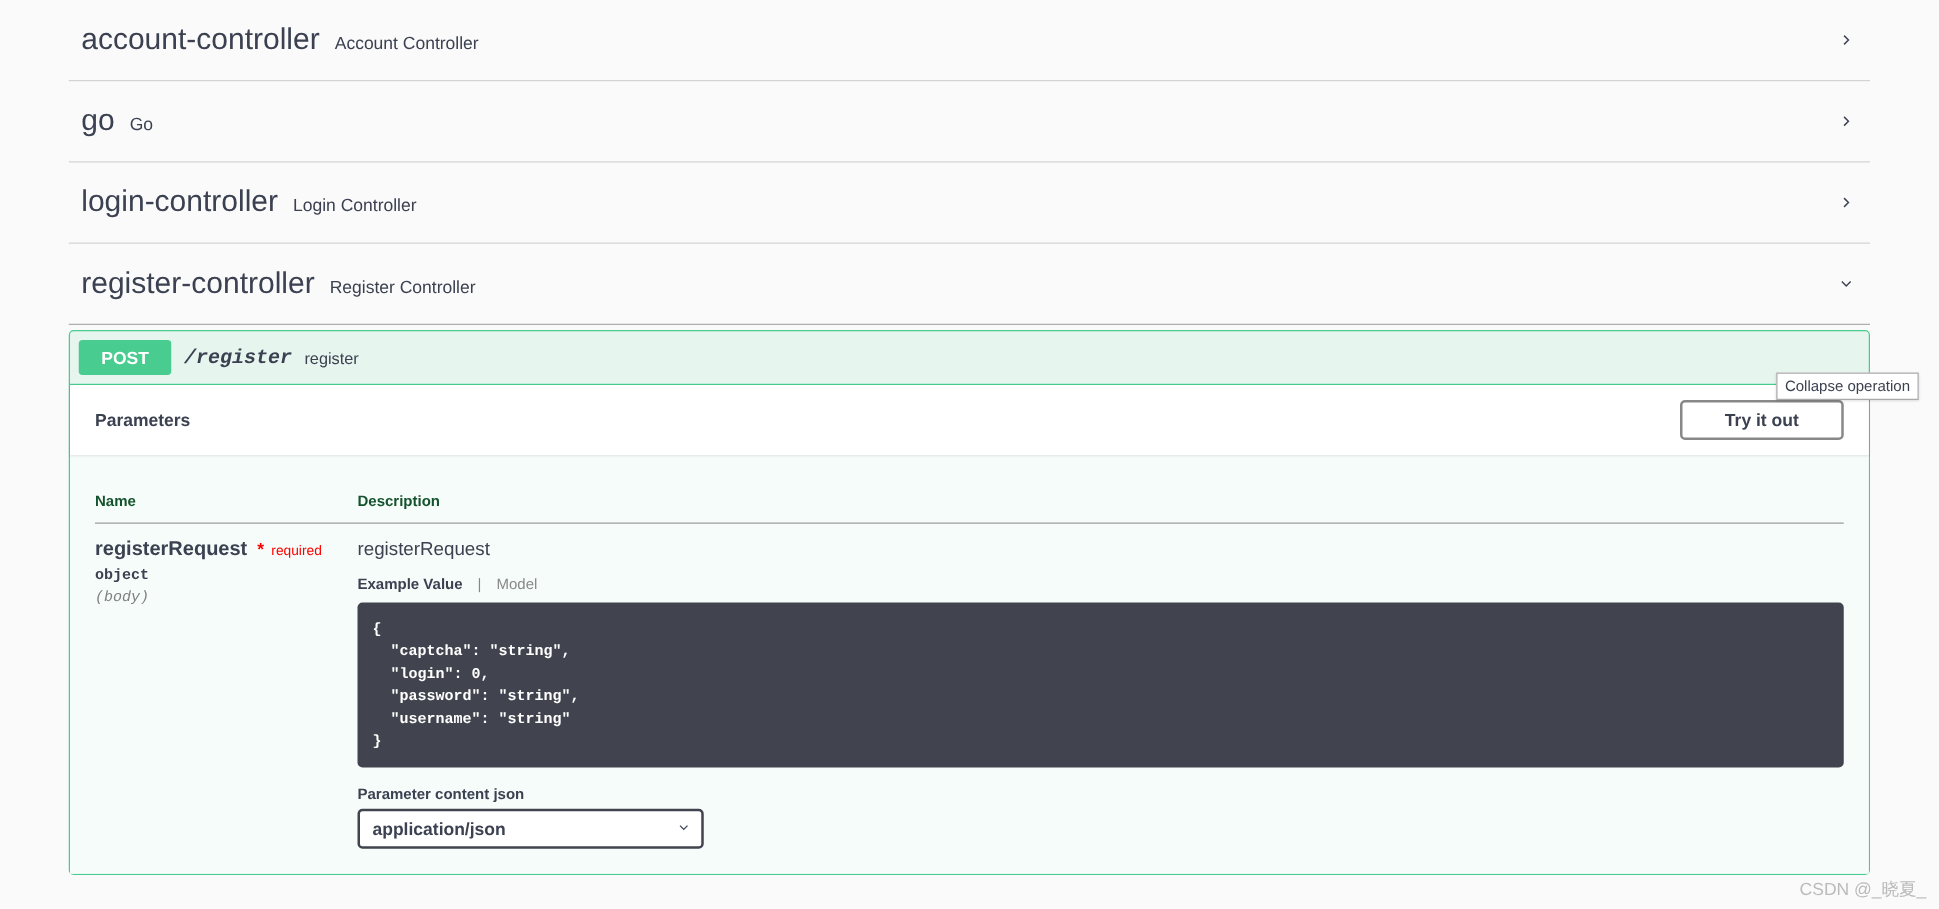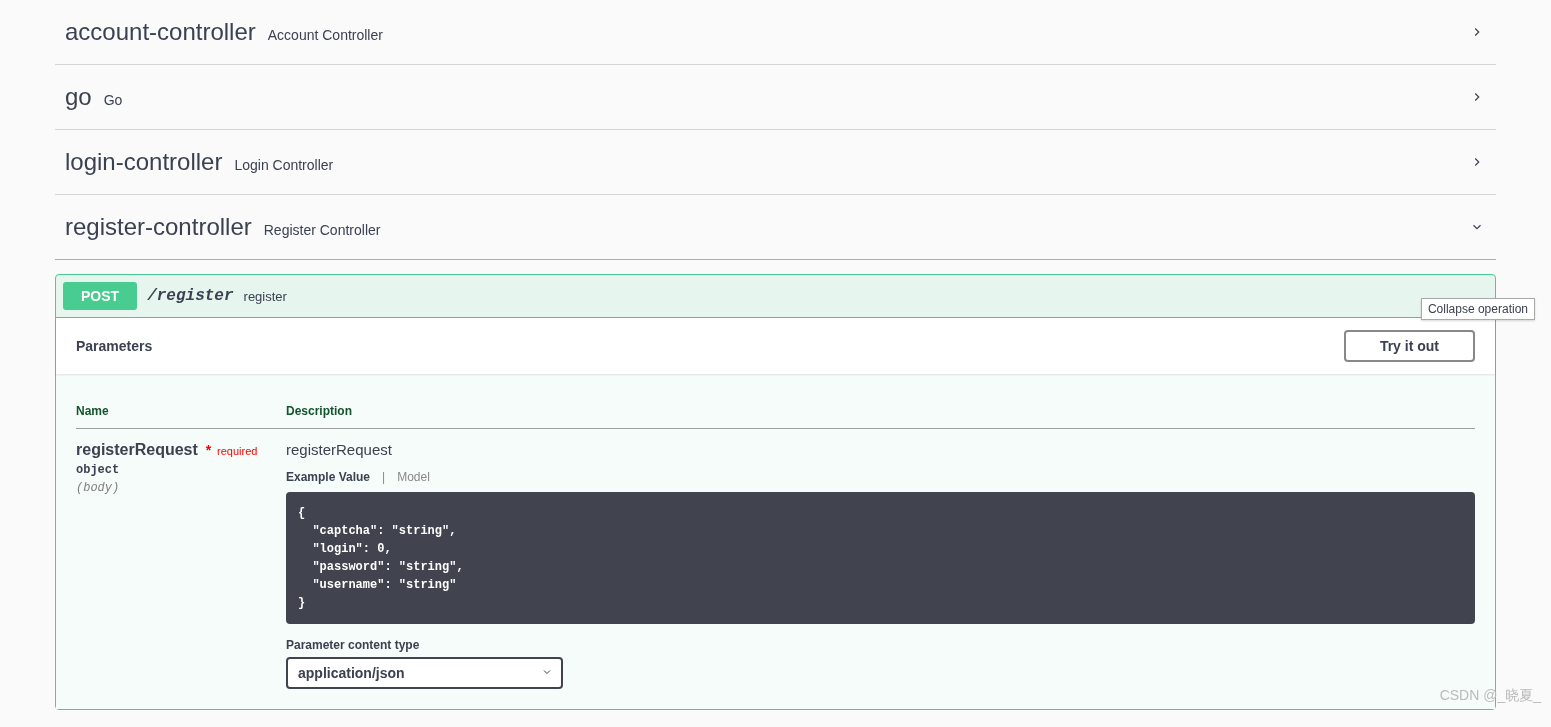--- a/index.html
+++ b/index.html
@@ -5,21 +5,21 @@
     * { box-sizing: border-box; margin: 0; padding: 0; }
     body { font-family: -apple-system, BlinkMacSystemFont, "Segoe UI", sans-serif; background: #fafafa; font-size: 14px; color: #3b4151; }
     .container { padding: 0 55px; }
     .tag-section { border-bottom: 1px solid rgba(0,0,0,0.15); padding: 18px 10px; display: flex; align-items: center; justify-content: space-between; cursor: pointer; }
     .tag-section.expanded { border-bottom: 1px solid rgba(0,0,0,0.3); }
     .tag-left { display: flex; align-items: baseline; gap: 12px; }
     .tag-name { font-size: 24px; font-weight: 400; color: #3b4151; }
     .tag-desc { font-size: 14px; color: #3b4151; font-weight: 400; }
     .chevron { width: 18px; height: 18px; display: flex; align-items: center; justify-content: center; }
     .chevron svg { width: 14px; height: 14px; stroke: #3b4151; stroke-width: 2; fill: none; }
-    .opblock { margin-top: 14px; border: 1px solid #49cc90; border-radius: 4px; background: rgba(73,204,144,0.1); }
+    .opblock { margin-top: 4px; border: 1px solid #49cc90; border-radius: 4px; background: rgba(73,204,144,0.1); }
     .opblock-summary { display: flex; align-items: center; padding: 7px; cursor: pointer; }
     .opblock-method { background: #49cc90; color: #fff; font-size: 14px; font-weight: 700; padding: 6px 18px; border-radius: 3px; min-width: 70px; text-align: center; }
     .opblock-path { font-size: 16px; font-family: "Courier New", monospace; font-weight: 600; color: #3b4151; margin-left: 10px; font-style: italic; }
     .opblock-desc { font-size: 13px; color: #3b4151; margin-left: 10px; }
     .opblock-body { background: #fff; border-top: 1px solid #49cc90; }
     .opblock-section-header { display: flex; align-items: center; justify-content: space-between; padding: 12px 20px; background: #fff; box-shadow: 0 1px 2px rgba(0,0,0,0.1); }
     .section-title { font-size: 14px; font-weight: 700; color: #3b4151; }
     .try-out-btn { background: transparent; border: 2px solid #888; border-radius: 4px; padding: 6px 34px; font-size: 14px; font-weight: 700; color: #3b4151; cursor: pointer; }
     .parameters-container { background: rgba(73,204,144,0.05); padding: 20px; }
     .params-table { width: 100%; border-collapse: collapse; }
@@ -37,21 +37,21 @@
     .example-tab-active { font-weight: 700; color: #3b4151; }
     .example-divider { color: #888; }
     .example-tab { color: #888; cursor: pointer; }
     .code-block { background: #41444e; color: #fff; padding: 12px; border-radius: 4px; font-family: "Courier New", monospace; font-size: 12px; line-height: 1.5; white-space: pre; font-weight: 600; }
     .content-type-label { font-size: 12px; font-weight: 700; color: #3b4151; margin-top: 14px; }
     .content-type-select-wrap { margin-top: 5px; position: relative; display: inline-block; }
     .content-type-select { border: 2px solid #41444e; border-radius: 4px; background: #fff; padding: 6px 36px 6px 10px; font-size: 14px; font-weight: 700; color: #3b4151; appearance: none; width: 277px; cursor: pointer; }
     .select-chevron { position: absolute; right: 10px; top: 50%; transform: translateY(-50%); pointer-events: none; }
     .select-chevron svg { width: 12px; height: 12px; stroke: #3b4151; stroke-width: 2; fill: none; }
     .tooltip-box { position: fixed; right: 16px; top: 298px; background: #fff; border: 1px solid #aaa; padding: 3px 6px; font-size: 12px; color: #3b4151; box-shadow: 0 1px 2px rgba(0,0,0,0.15); }
-    .watermark { position: fixed; right: 10px; bottom: 22px; font-size: 14px; color: #bbb; font-family: sans-serif; }
+    .watermark { position: fixed; right: 10px; bottom: 6px; font-size: 14px; color: #bbb; font-family: sans-serif; }
   </style>
 </head>
 <body>
 
 <div class="container">
   <div class="tag-section">
     <div class="tag-left">
       <span class="tag-name">account-controller</span>
       <span class="tag-desc">Account Controller</span>
     </div>
@@ -134,21 +134,21 @@
                   <span class="example-tab-active">Example Value</span>
                   <span class="example-divider">|</span>
                   <span class="example-tab">Model</span>
                 </div>
                 <div class="code-block">{
   "captcha": "string",
   "login": 0,
   "password": "string",
   "username": "string"
 }</div>
-                <div class="content-type-label">Parameter content type</div>
+                <div class="content-type-label">Parameter content json</div>
                 <div class="content-type-select-wrap">
                   <select class="content-type-select">
                     <option>application/json</option>
                   </select>
                   <span class="select-chevron">
                     <svg viewBox="0 0 24 24">
                         <polyline points="6 9 12 15 18 9"></polyline>
                       </svg>
                   </span>
                 </div>

